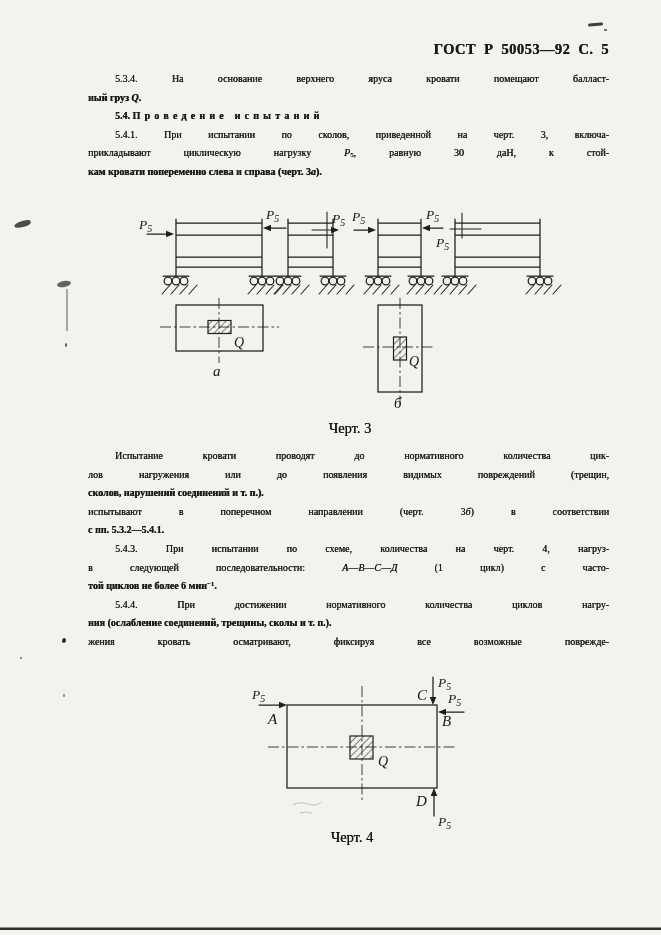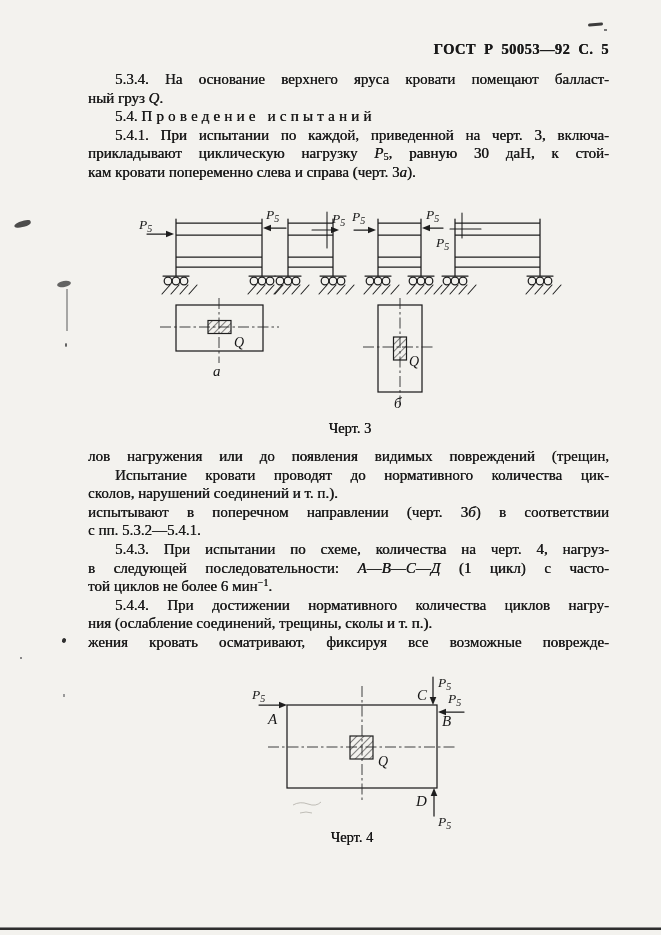--- a/index.html
+++ b/index.html
@@ -5,24 +5,24 @@
   html,body{margin:0;padding:0;background:#dedcd6;}
   #page{position:relative;width:661px;height:935px;background:#f3f2ee;overflow:hidden;
         font-family:"Liberation Serif",serif;color:#1a1a1a;}
   
   #stamp{position:absolute;top:41px;right:52px;font-weight:bold;font-size:14.6px;
          letter-spacing:.4px;word-spacing:4px;text-shadow:.3px 0 0 currentColor;}
   
   .blk{position:absolute;left:88px;width:521px;}
   #blockA{top:70px;}
   #blockB{top:447px;}
-  .ln{width:521px;font-size:15px;line-height:18.6px;text-align:justify;
+  .ln{width:521px;font-size:10px;line-height:18.6px;text-align:justify;
       text-align-last:justify;text-shadow:.35px 0 0 currentColor;white-space:nowrap;}
   .ln i{font-family:"Liberation Serif",serif;}
-  .e{text-align-last:left;}
+  .e{text-align-last:left;font-weight:bold;}
   .ind{text-indent:27px;}
   sub,sup{font-size:68%;line-height:0;}
   sup{vertical-align:.5em;}
   sub{vertical-align:-.2em;}
   .sp{letter-spacing:4.2px;}
   
   svg{position:absolute;left:0;}
   #fig3{top:200px;}
   #fig4{top:668px;}
   .dr{stroke:#1e1e1e;stroke-width:1.25;fill:none;stroke-linecap:round;}
@@ -47,21 +47,21 @@
 <body>
 
 <div id="page">
 
   <div id="stamp">ГОСТ Р 50053—92 С. 5</div>
 
   <div id="blockA" class="blk">
     <div class="ln ind">5.3.4. На основание верхнего яруса кровати помещают балласт-</div>
     <div class="ln e">ный груз <i>Q</i>.</div>
     <div class="ln e ind">5.4. <span class="sp">Проведение испытаний</span></div>
-    <div class="ln ind">5.4.1. При испытании по каждой, приведенной на черт. 3, включа-</div>
+    <div class="ln ind">5.4.1. При испытании по сколов, приведенной на черт. 3, включа-</div>
     <div class="ln">прикладывают циклическую нагрузку <i>P</i><sub>5</sub>, равную 30 даН, к стой-</div>
     <div class="ln e">кам кровати попеременно слева и справа (черт. 3<i>а</i>).</div>
   </div>
 
   <svg id="fig3" width="661" height="240" viewBox="0 0 661 240">
     <defs>
       <pattern id="h3" width="5" height="5" patternUnits="userSpaceOnUse" patternTransform="rotate(45)">
         <line x1="0" y1="0" x2="0" y2="5" stroke="#1e1e1e" stroke-width="1.1"></line>
       </pattern>
       <g id="ws">
@@ -136,22 +136,22 @@
       <path class="cl" d="M400 98V205M363 147H435"></path>
       <rect class="hb" x="393.5" y="137" width="13" height="23"></rect>
       <text class="qlbl" x="409" y="166">Q</text>
       <text class="vlbl" x="394" y="208">б</text>
     </g>
 
     <text class="cap" x="350" y="233" text-anchor="middle">Черт. 3</text>
   </svg>
 
   <div id="blockB" class="blk">
+    <div class="ln ind">Испытание кровати проводят до нормативного количества цик-</div>
     <div class="ln">лов нагружения или до появления видимых повреждений (трещин,</div>
-    <div class="ln ind">Испытание кровати проводят до нормативного количества цик-</div>
     <div class="ln e">сколов, нарушений соединений и т. п.).</div>
     <div class="ln">испытывают в поперечном направлении (черт. 3<i>б</i>) в соответствии</div>
     <div class="ln e">с пп. 5.3.2—5.4.1.</div>
     <div class="ln ind">5.4.3. При испытании по схеме, количества на черт. 4, нагруз-</div>
     <div class="ln">в следующей последовательности: <i>А</i>—<i>В</i>—<i>С</i>—<i>Д</i> (1 цикл) с часто-</div>
     <div class="ln e">той циклов не более 6 мин<sup>−1</sup>.</div>
     <div class="ln ind">5.4.4. При достижении нормативного количества циклов нагру-</div>
     <div class="ln e">ния (ослабление соединений, трещины, сколы и т. п.).</div>
     <div class="ln">жения кровать осматривают, фиксируя все возможные поврежде-</div>
   </div>

